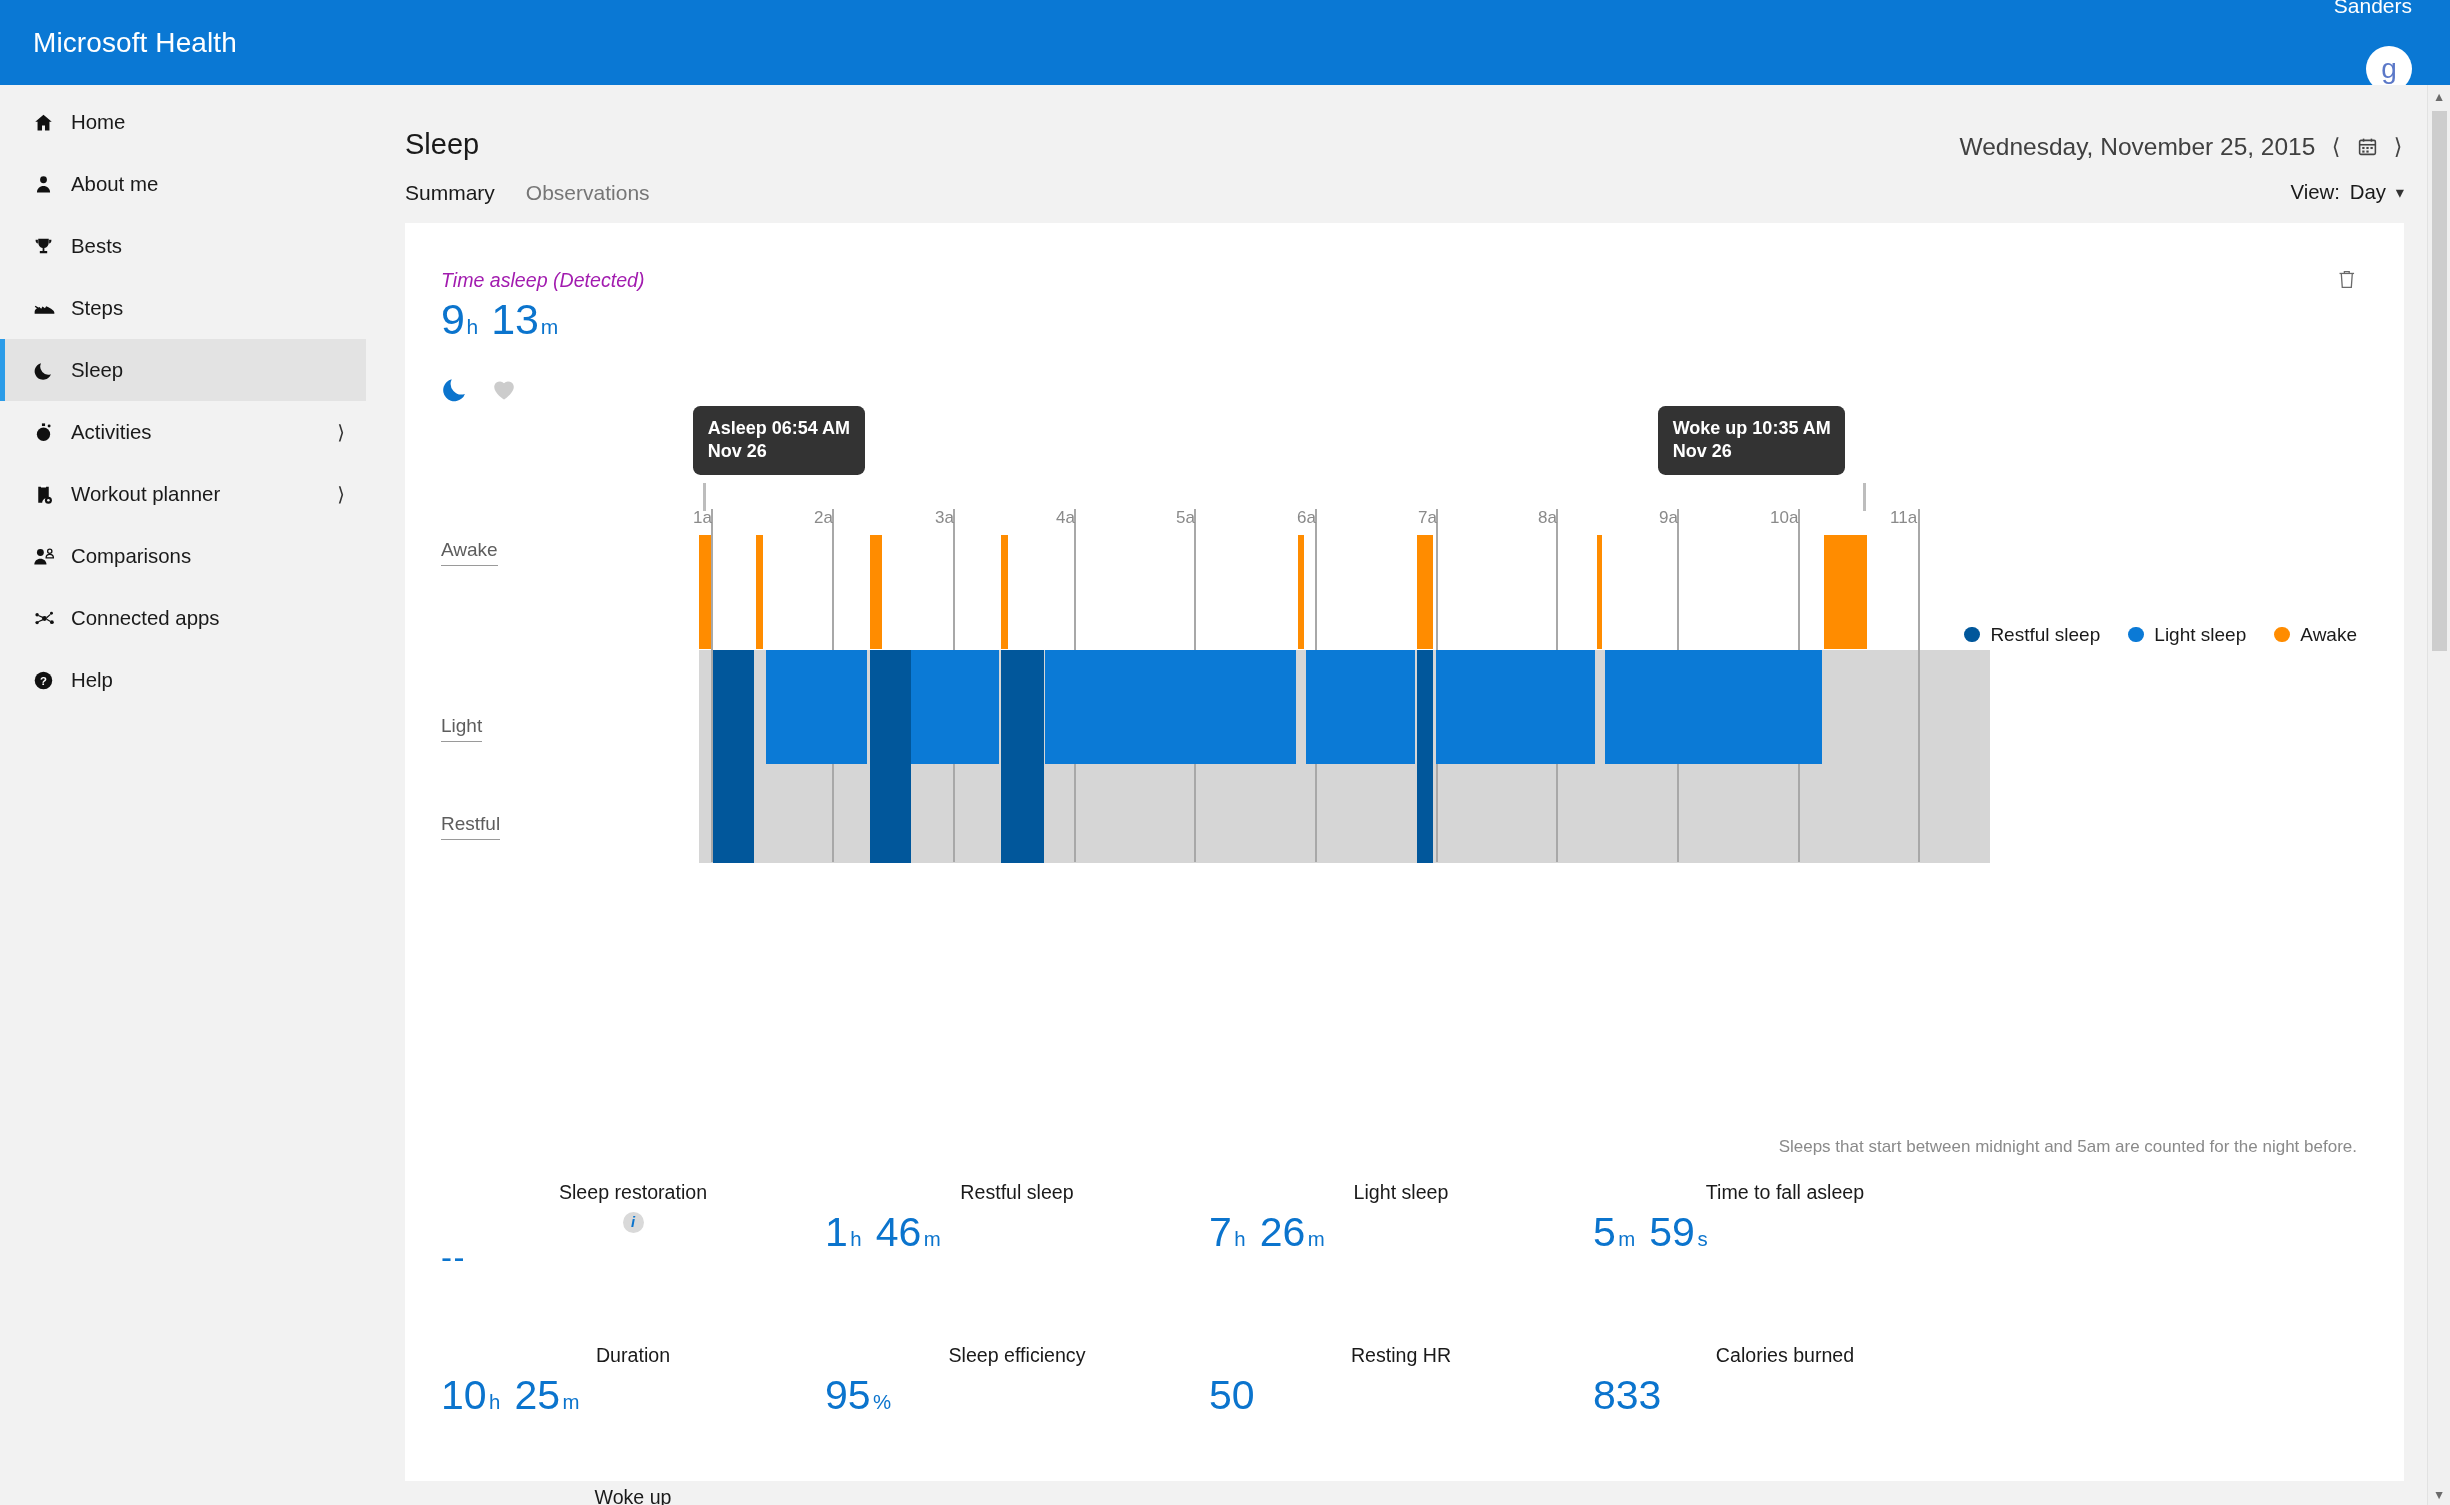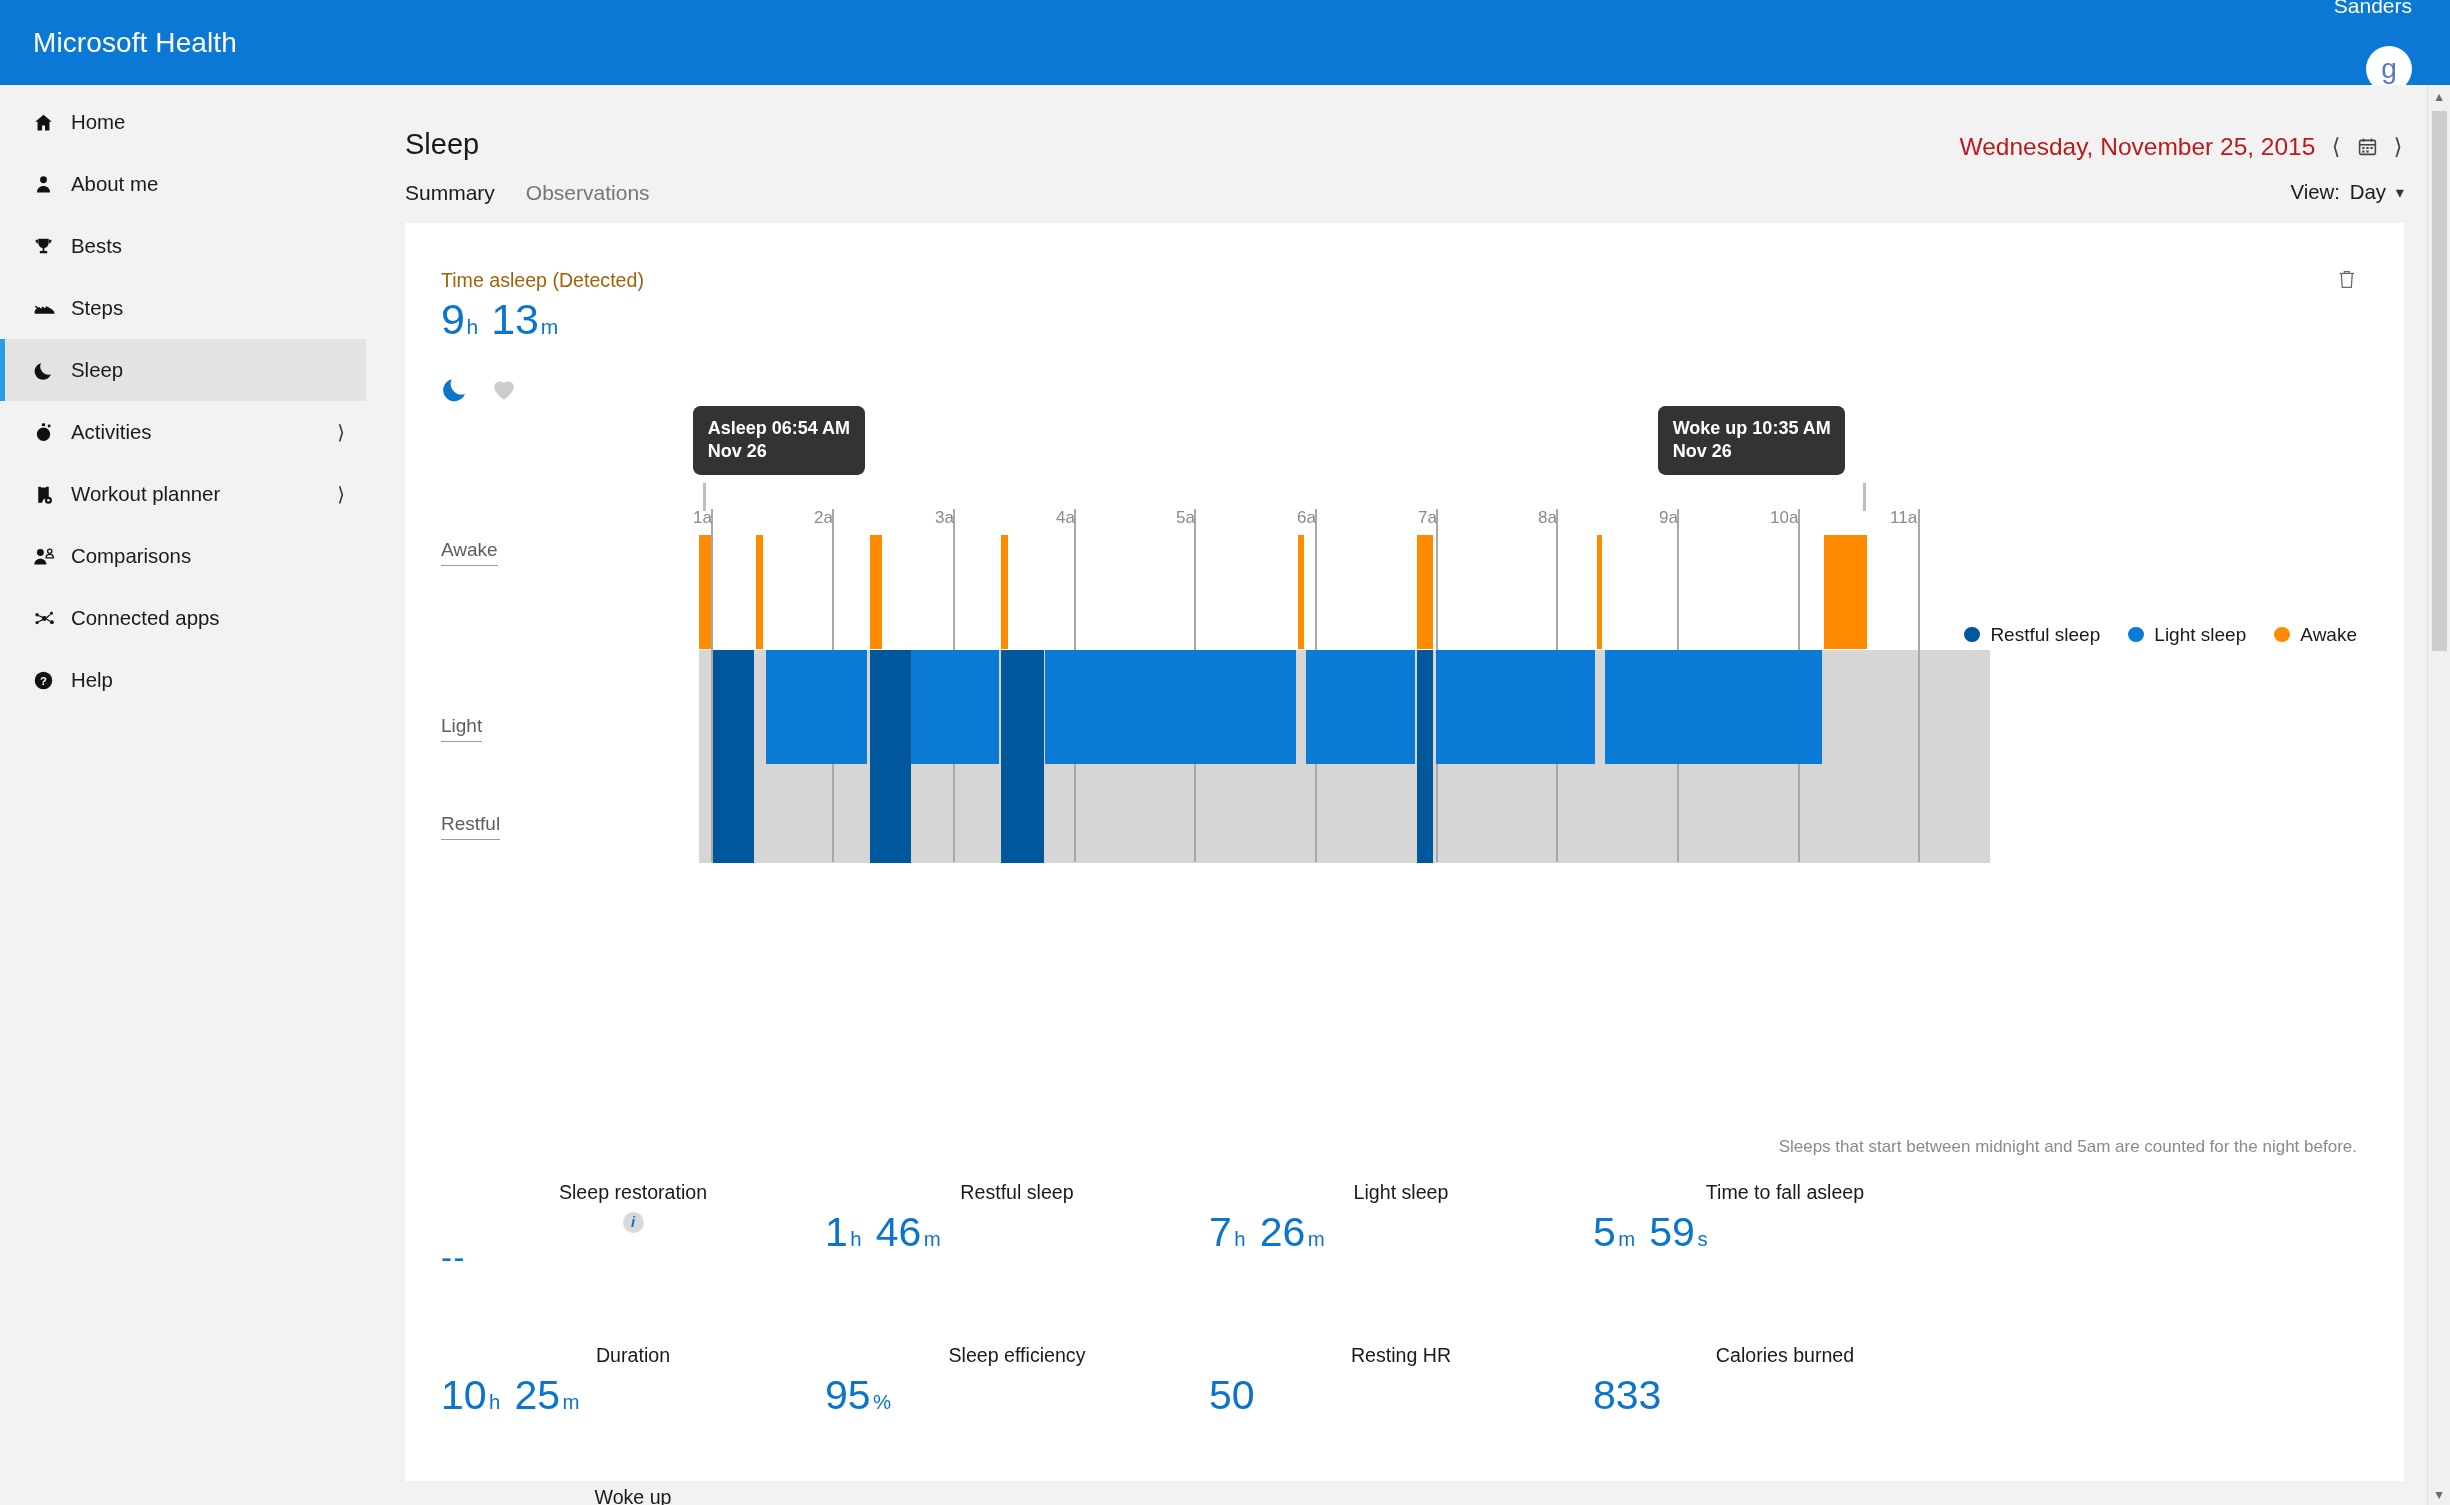--- a/index.html
+++ b/index.html
@@ -48,21 +48,21 @@
   .navicon svg { display: block; }
   .navlabel { flex: 1; }
   .chev-right { color: #333; font-size: 19.6px; }
 
   
   .main { flex: 1; background: #f2f2f2; position: relative; overflow: hidden; }
   .pagehead { padding: 43px 46px 0 39px; background: #f2f2f2; }
   .headrow1 { display: flex; align-items: flex-start; justify-content: space-between; }
   .pagetitle { font-size: 29px; color: #1a1a1a; font-weight: 400; }
   .datenav { display: flex; align-items: center; gap: 14.7px; padding-top: 4.9px; }
-  .datetext { font-size: 24.5px; color: #b91c1c; }
+  .datetext { font-size: 24.5px; color: #404040; }
   .navarrow { font-size: 22px; color: #444; line-height: 1; padding: 0 1.6px; }
   .calicon { display: flex; align-items: center; color: #444; }
 
   .headrow2 {
     display: flex; align-items: flex-start; justify-content: space-between;
     margin-top: 19.6px;
   }
   .tabs { display: flex; gap: 31px; }
   .tab { font-size: 21px; color: #1a1a1a; }
   .tab.inactive { color: #767676; }
@@ -70,21 +70,21 @@
   .chev-down { font-size: 16.4px; color: #333; }
 
   
   .cardwrap { padding: 18px 46px 0 39px; height: calc(100% - 139px); }
   .card {
     background: #fff; height: 1258px; position: relative;
     padding: 46px 47px 0 36px;
   }
 
   .statTop { display: flex; justify-content: space-between; align-items: flex-start; }
-  .statLabel { font-size: 19.6px; color: #a16207; }
+  .statLabel { font-size: 19.6px; color: #a21caf; font-style: italic; }
   .bigval { margin-top: 6.5px; color: #0b74cd; display: flex; align-items: baseline; }
   .bigval .n { font-size: 43px; line-height: 1; }
   .bigval .u { font-size: 21px; margin-left: 1.6px; margin-right: 13px; }
   .trash { color: #666; cursor: pointer; }
 
   .iconrow { display: flex; align-items: center; gap: 21px; margin-top: 34px; }
 
   .legend {
     position: absolute; right: 47px; top: 401px;
     display: flex; align-items: center; gap: 28px;

